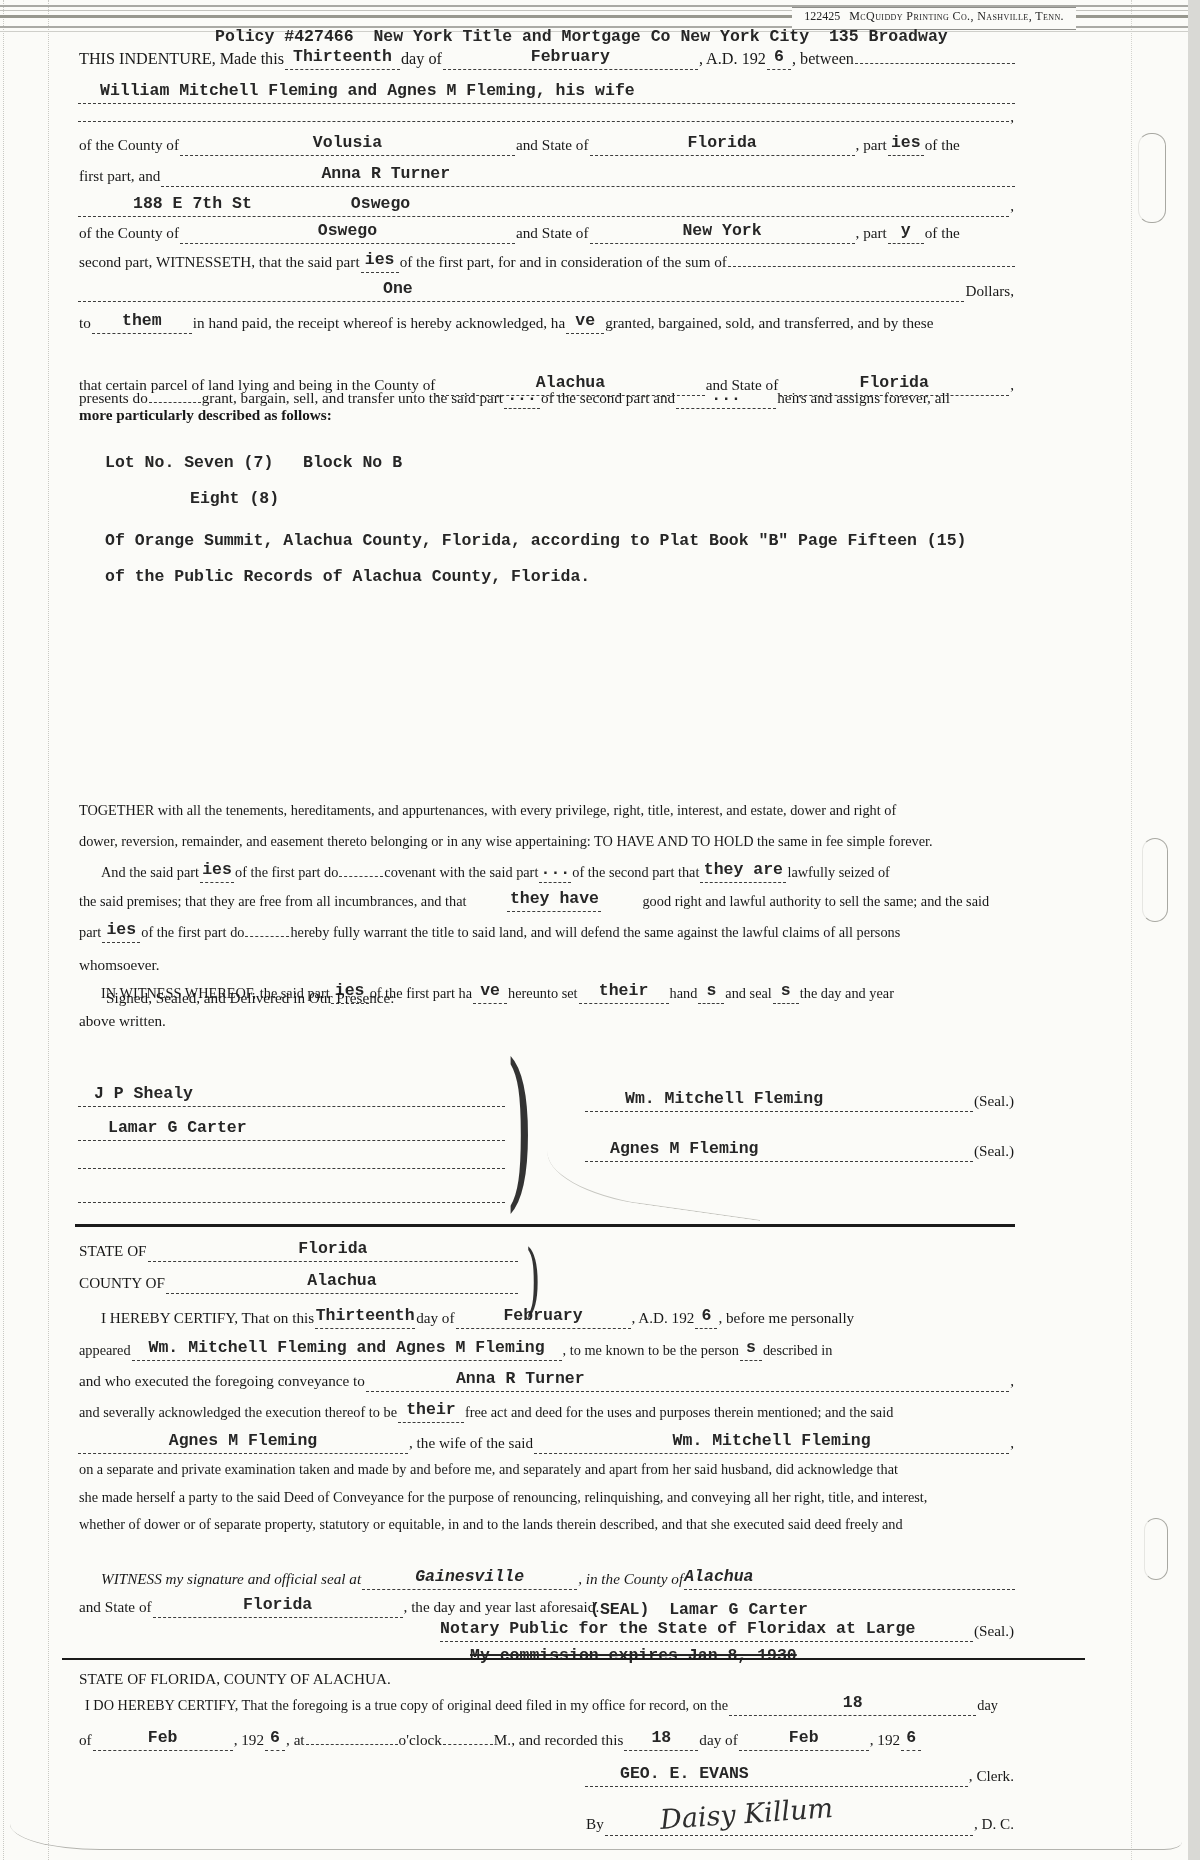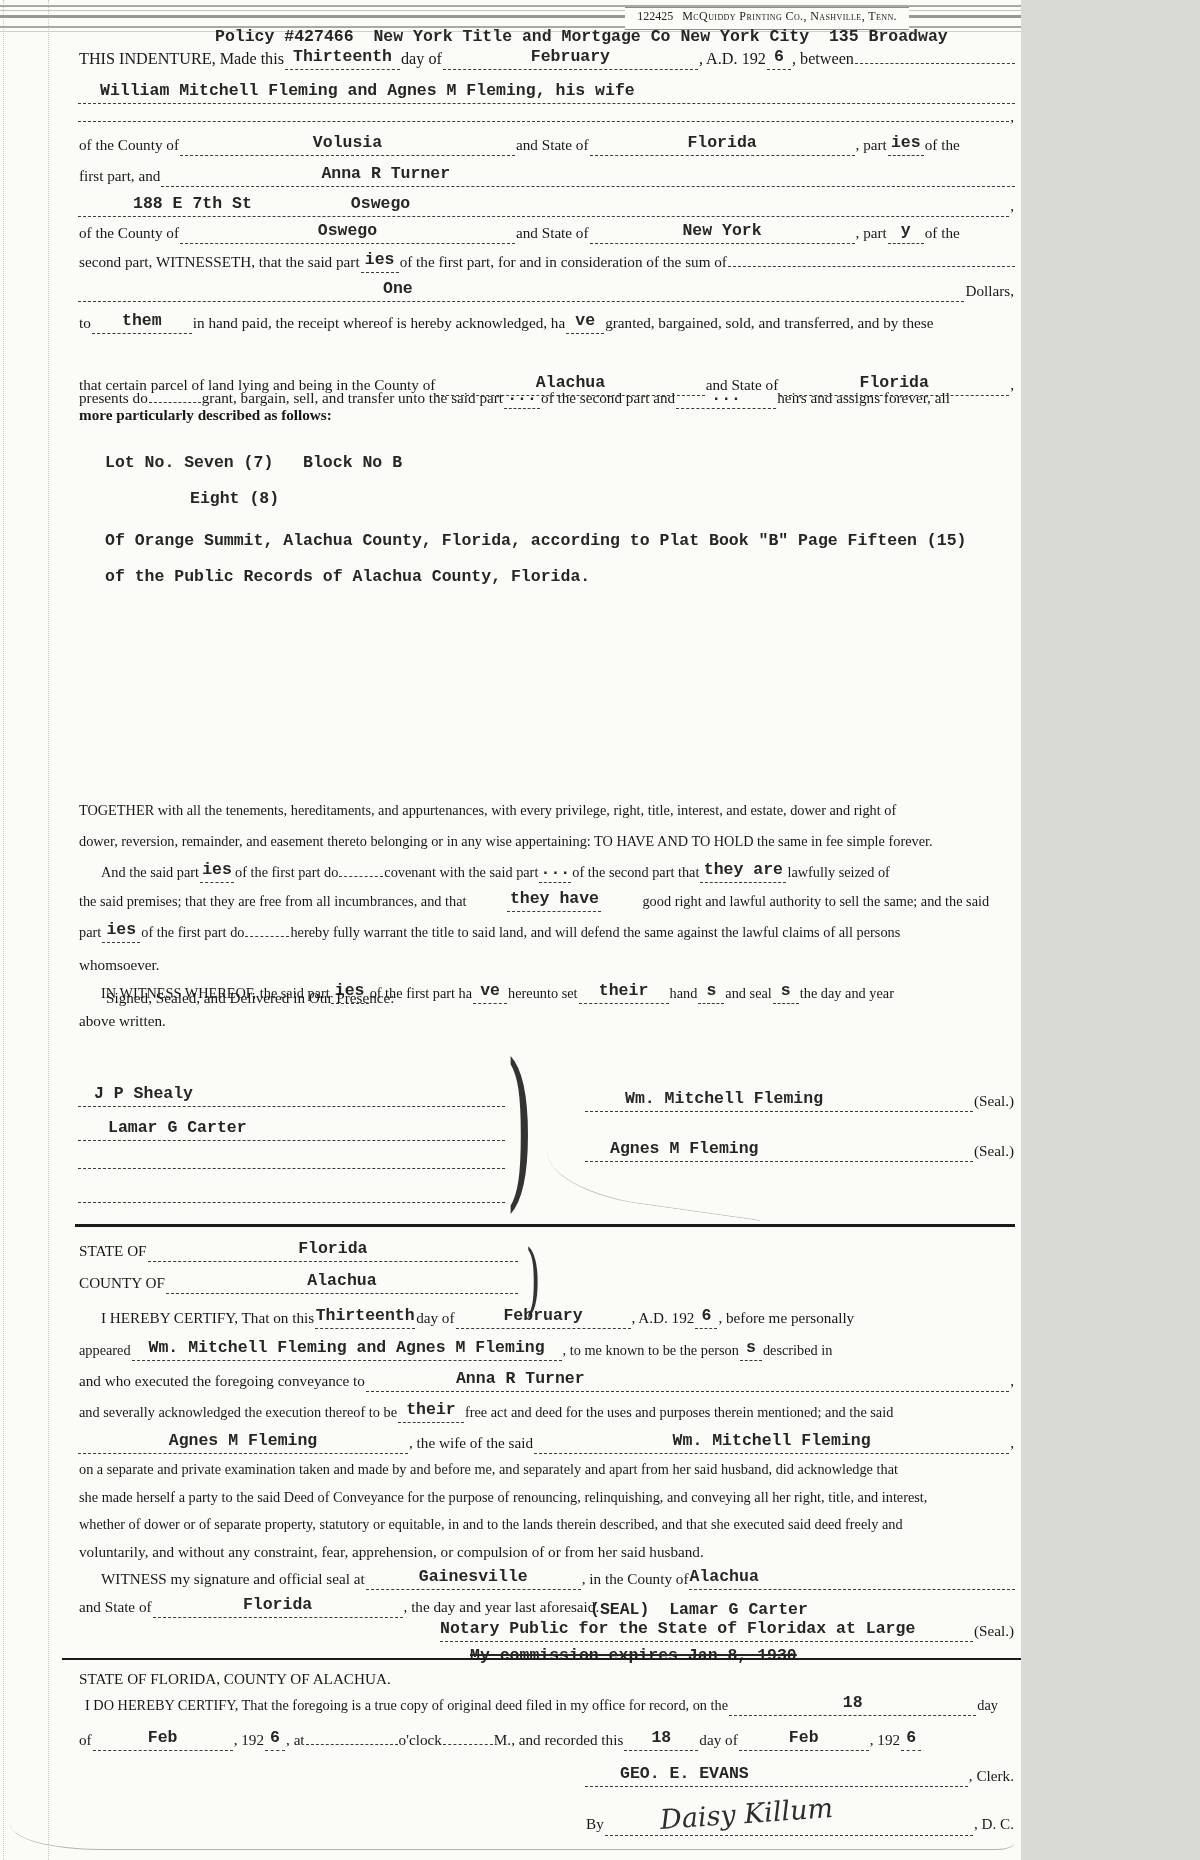--- a/index.html
+++ b/index.html
@@ -1,17 +1,17 @@
 <!DOCTYPE html>
 <html><head>
 <meta charset="utf-8">
 <style>
   html,body{margin:0;padding:0;background:#dddddا9;}
   body{background:#d9d9d5;}
-  .page{position:relative;width:1021px;height:1860px;background:#fbfbf8;overflow:hidden;
+  .page{position:relative;width:1188px;height:1860px;background:#fbfbf8;overflow:hidden;
         font-family:"Liberation Serif",serif;color:#181818;}
   
   .hl{position:absolute;left:0;right:0;}
   .printlabel{position:absolute;top:7px;right:112px;height:20px;background:#fbfbf8;
       padding:1px 12px 0 12px;font-size:12px;color:#222;white-space:pre;border-top:1px solid #8e8e8a;border-bottom:1px solid #8e8e8a;}
   .printlabel .sc{font-variant:small-caps;letter-spacing:.4px;}
   
   .row{position:absolute;left:78px;width:937px;display:flex;align-items:baseline;
        font-size:15.2px;white-space:pre;}
   .fs14{font-size:14.3px;}
@@ -279,24 +279,21 @@
   </div>
   <div class="row fs14" style="top:1461px;">
     <span class="p">on a separate and private examination taken and made by and before me, and separately and apart from her said husband, did acknowledge that</span>
   </div>
   <div class="row fs14" style="top:1489px;">
     <span class="p">she made herself a party to the said Deed of Conveyance for the purpose of renouncing, relinquishing, and conveying all her right, title, and interest,</span>
   </div>
   <div class="row fs14" style="top:1516px;">
     <span class="p">whether of dower or of separate property, statutory or equitable, in and to the lands therein described, and that she executed said deed freely and</span>
   </div>
-  <div class="row" style="top:1543px;">
-    <span class="p">voluntarily, and without any constraint, fear, apprehension, or compulsion of or from her said husband.</span>
-  </div>
-  <div class="row" style="top:1570px;left:100px;width:915px;">
+  <div class="row" style="top:1570px;left:100px;width:915px;font-style:italic;">
     <span class="p">WITNESS my signature and official seal at</span>
     <span class="bl hastext" style="min-width:215px;"><span class="ty">Gainesville</span></span>
     <span class="p">, in the County of</span>
     <span class="bl fill left hastext"><span class="ty">Alachua</span></span>
   </div>
   <div class="row" style="top:1598px;width:700px;">
     <span class="p">and State of</span>
     <span class="bl hastext" style="min-width:250px;"><span class="ty">Florida</span></span>
     <span class="p">, the day and year last aforesaid.</span>
   </div>

